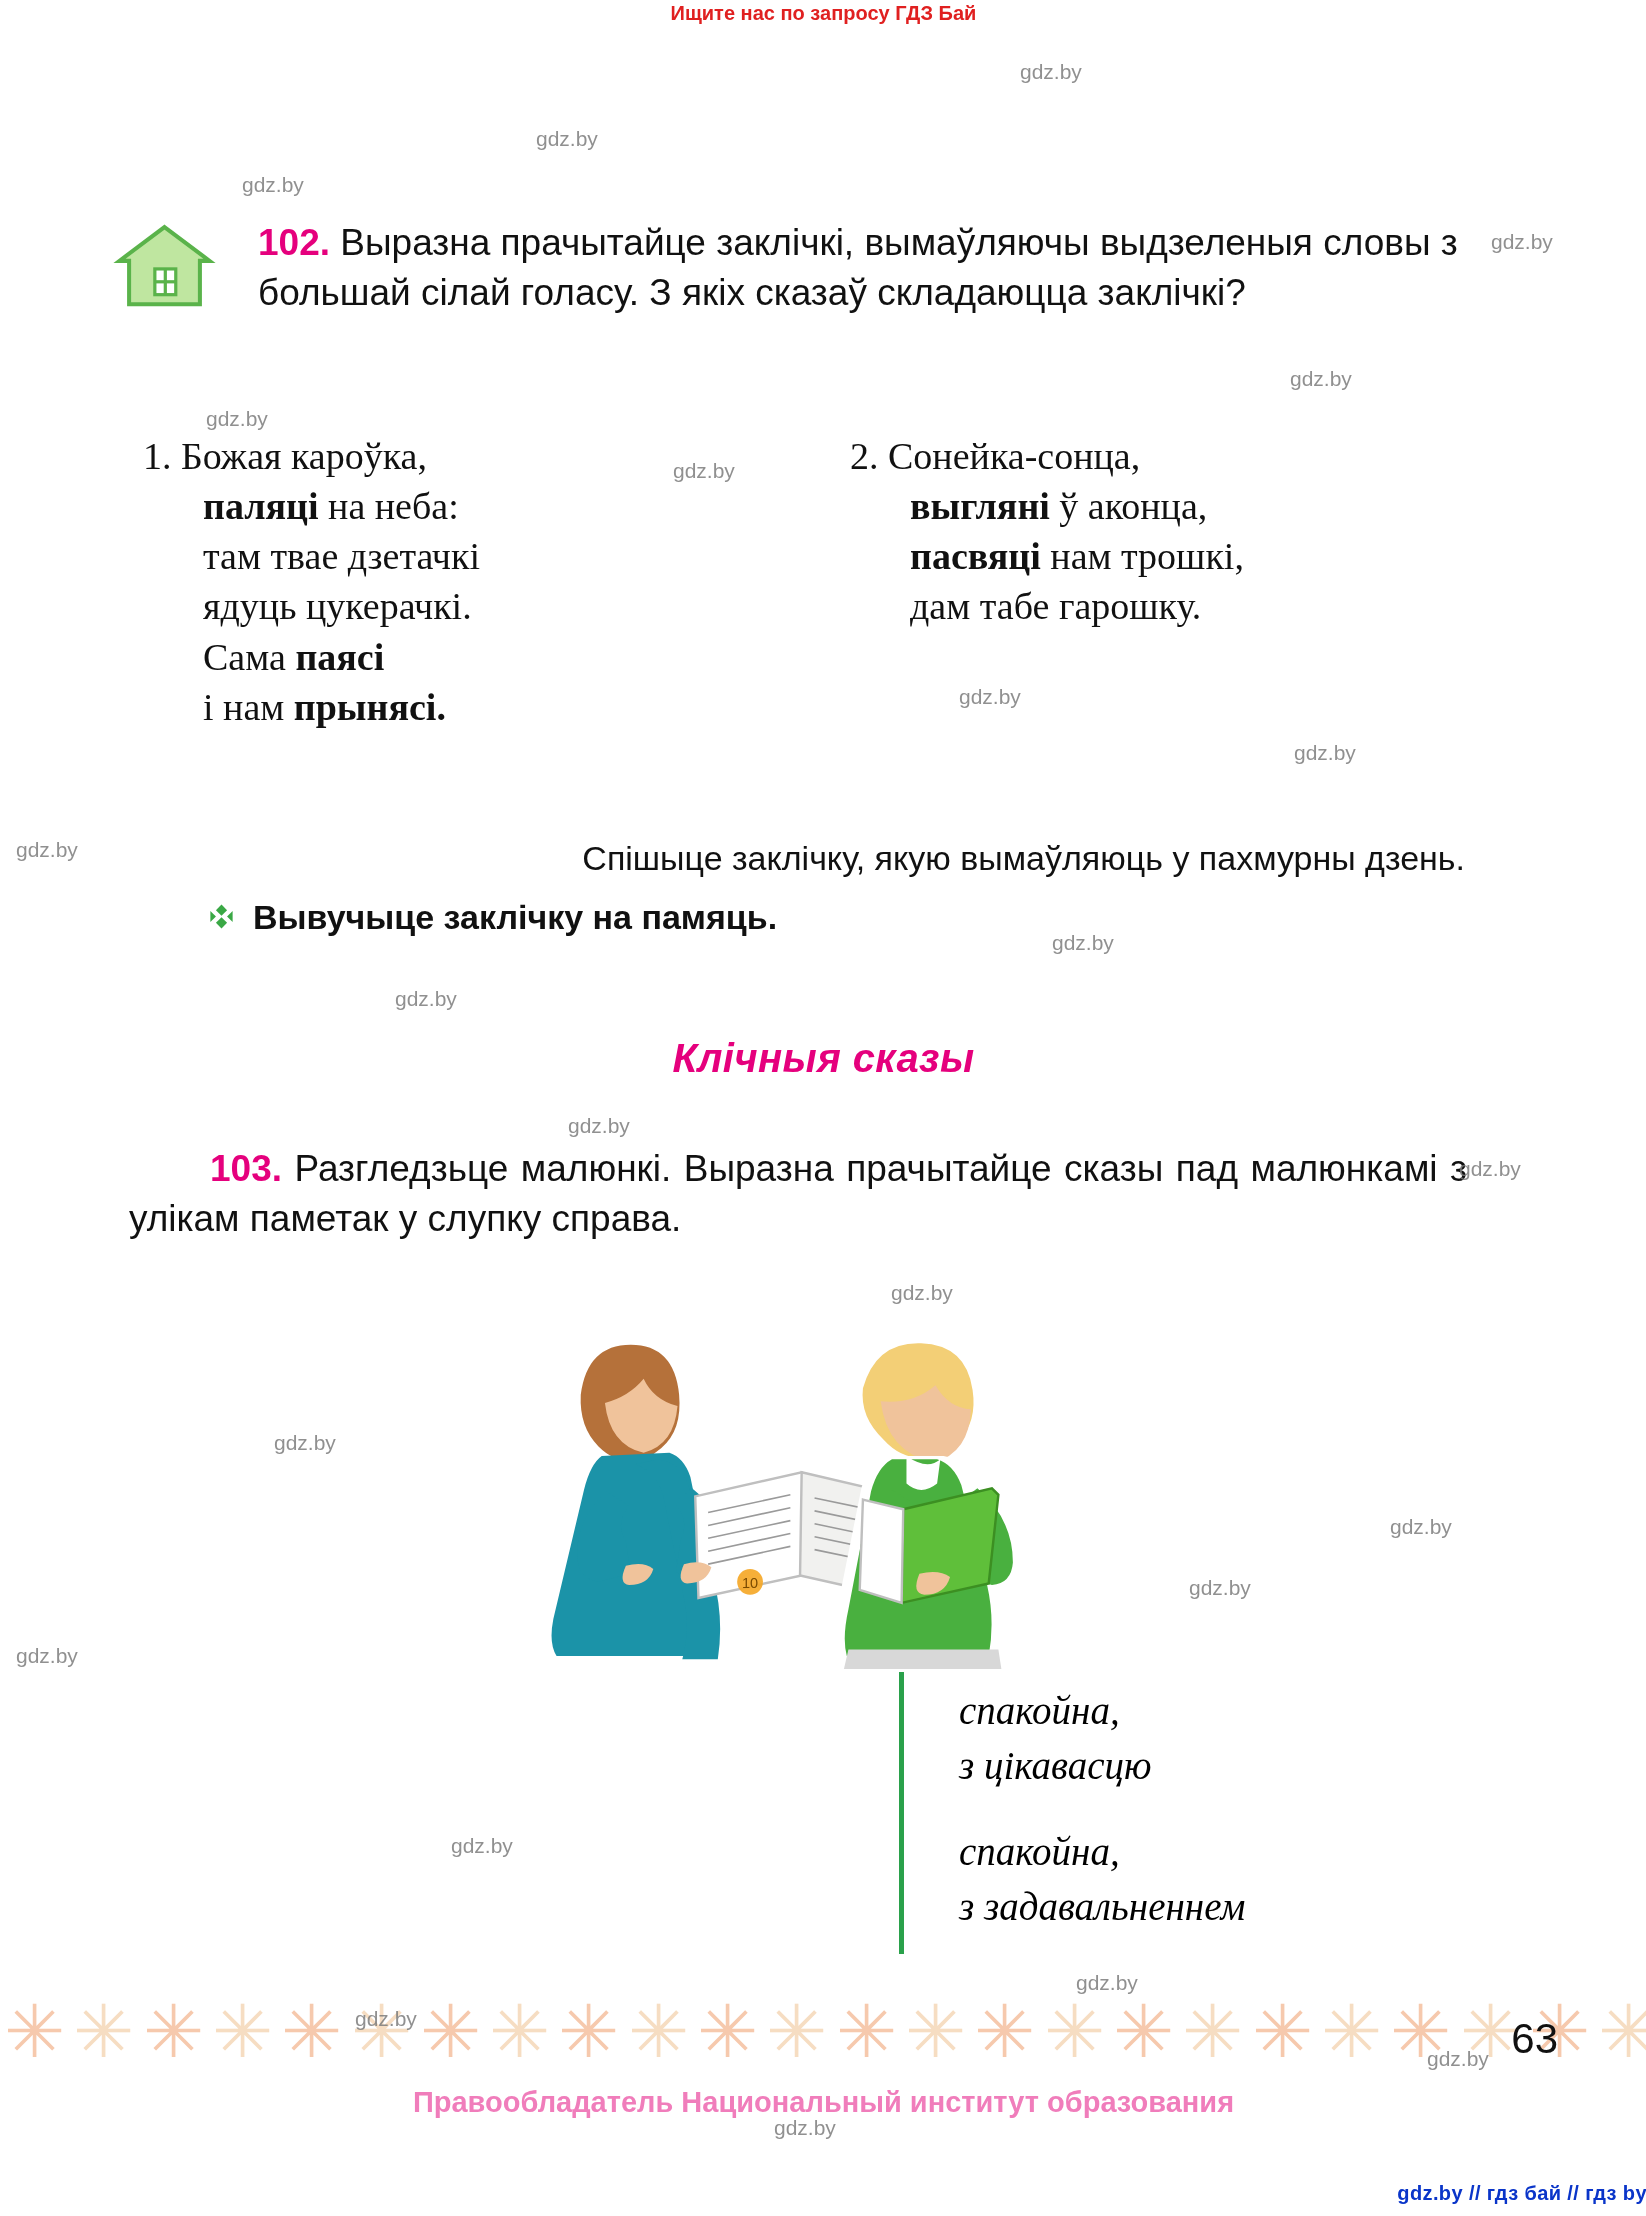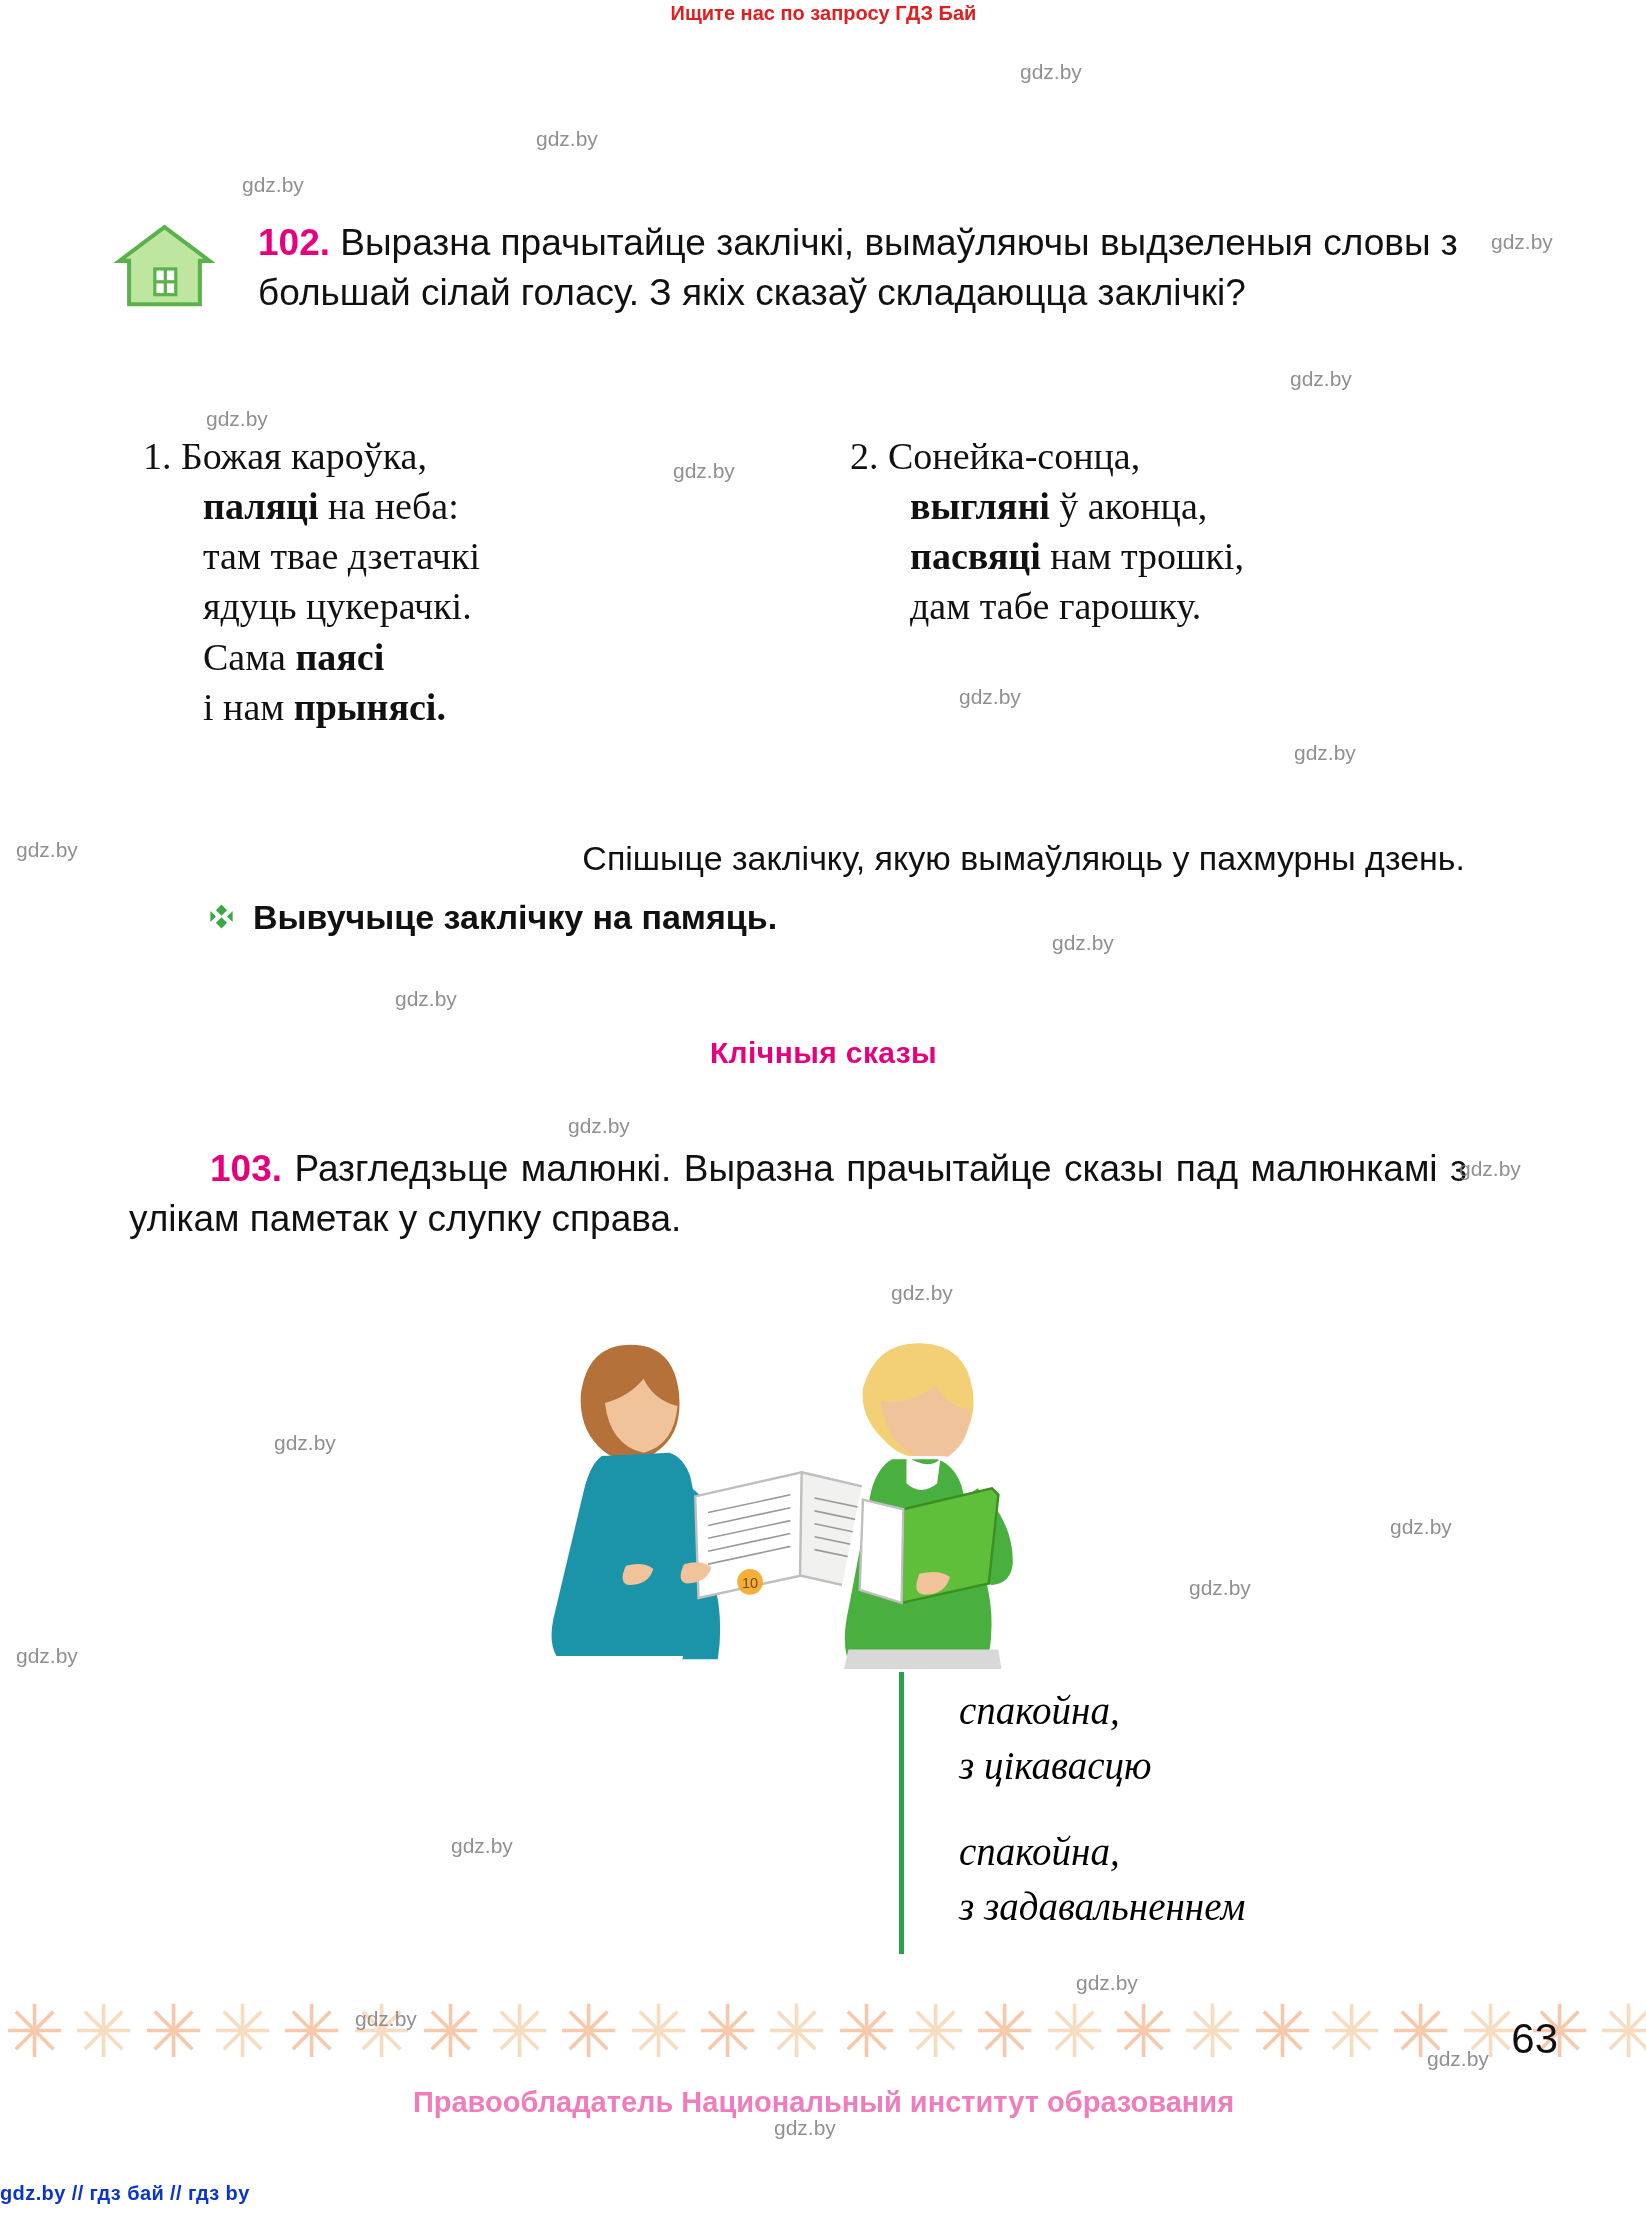--- a/index.html
+++ b/index.html
@@ -36,21 +36,21 @@
     font-size: 20px;
     font-weight: 700;
     font-family: "Liberation Sans", sans-serif;
   }
 
   .bottom-banner {
     position: absolute;
     bottom: 11.3px;
     left: 0;
     width: 100%;
-    text-align: left;
+    text-align: right;
     color: #0a35c9;
     font-size: 20px;
     font-weight: 700;
     letter-spacing: 0.4px;
   }
 
   .rights {
     position: absolute;
     bottom: 97px;
     left: 0;
@@ -132,23 +132,24 @@
     height: 27px;
   }
 
   .section-title {
     position: absolute;
     left: 0;
     top: 1036px;
     width: 100%;
     text-align: center;
     color: #e5007d;
-    font-size: 30px;
+    font-size: 40px;
     font-weight: 700;
     letter-spacing: 0.4px;
+    font-style: italic;
   }
 
   .ex103-head {
     position: absolute;
     left: 129px;
     top: 1144px;
     width: 1338px;
     font-size: 37px;
     line-height: 1.34;
     color: #111;

